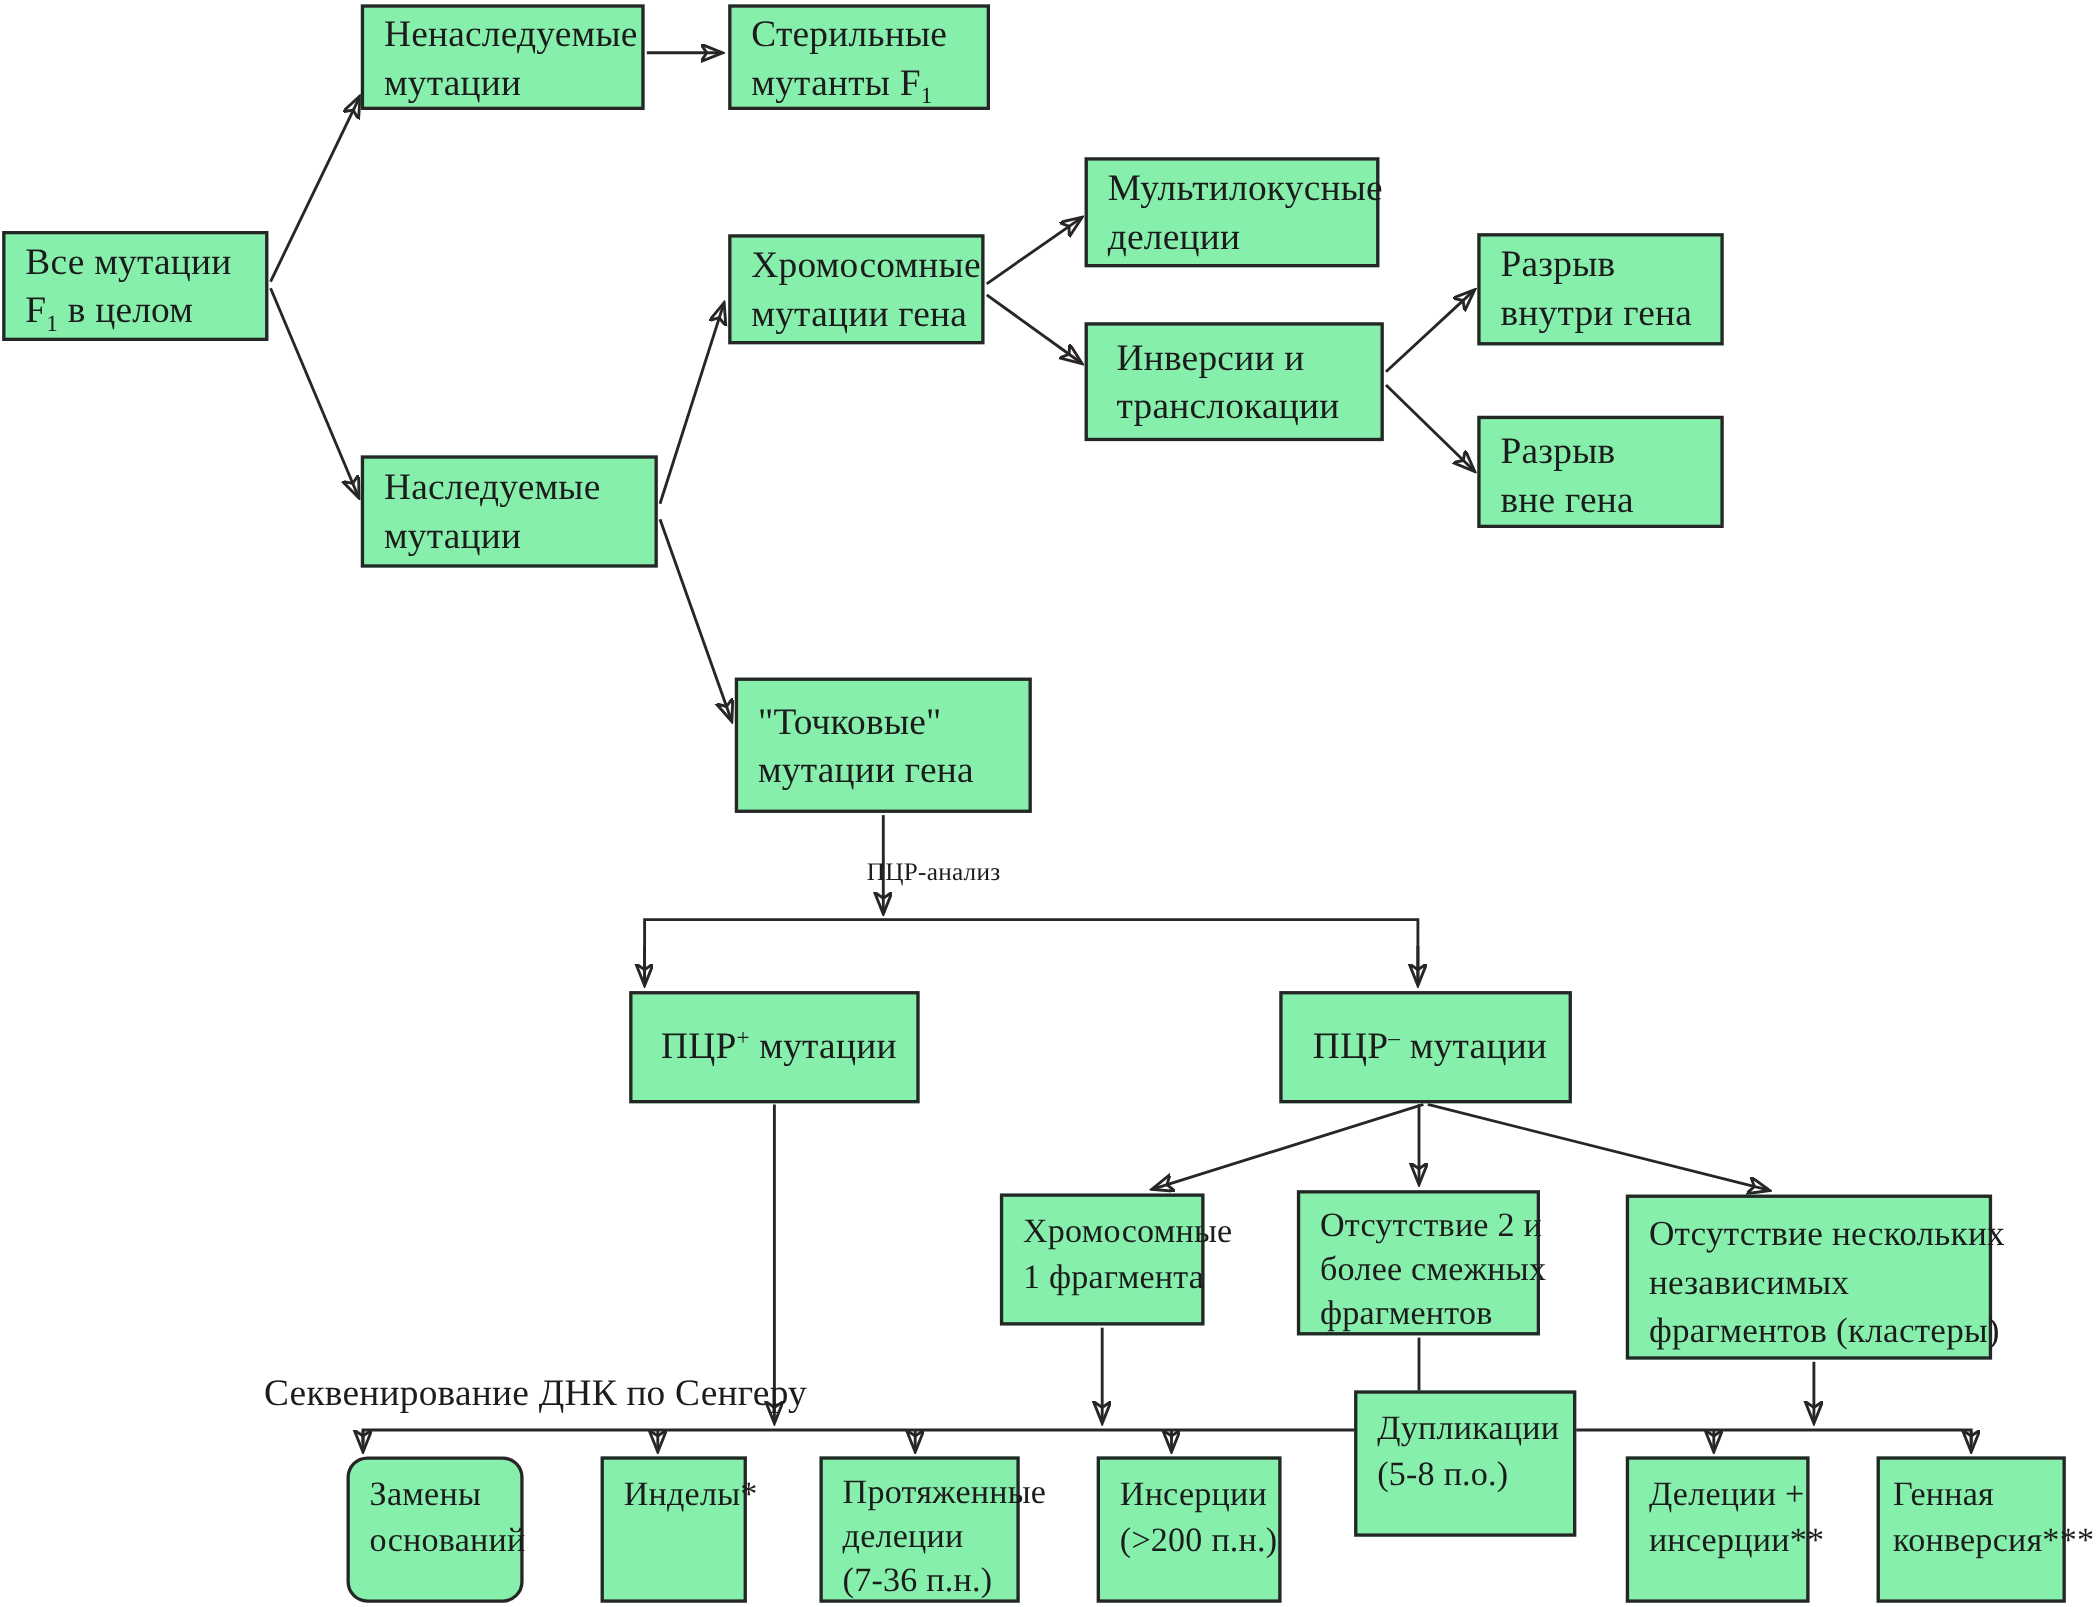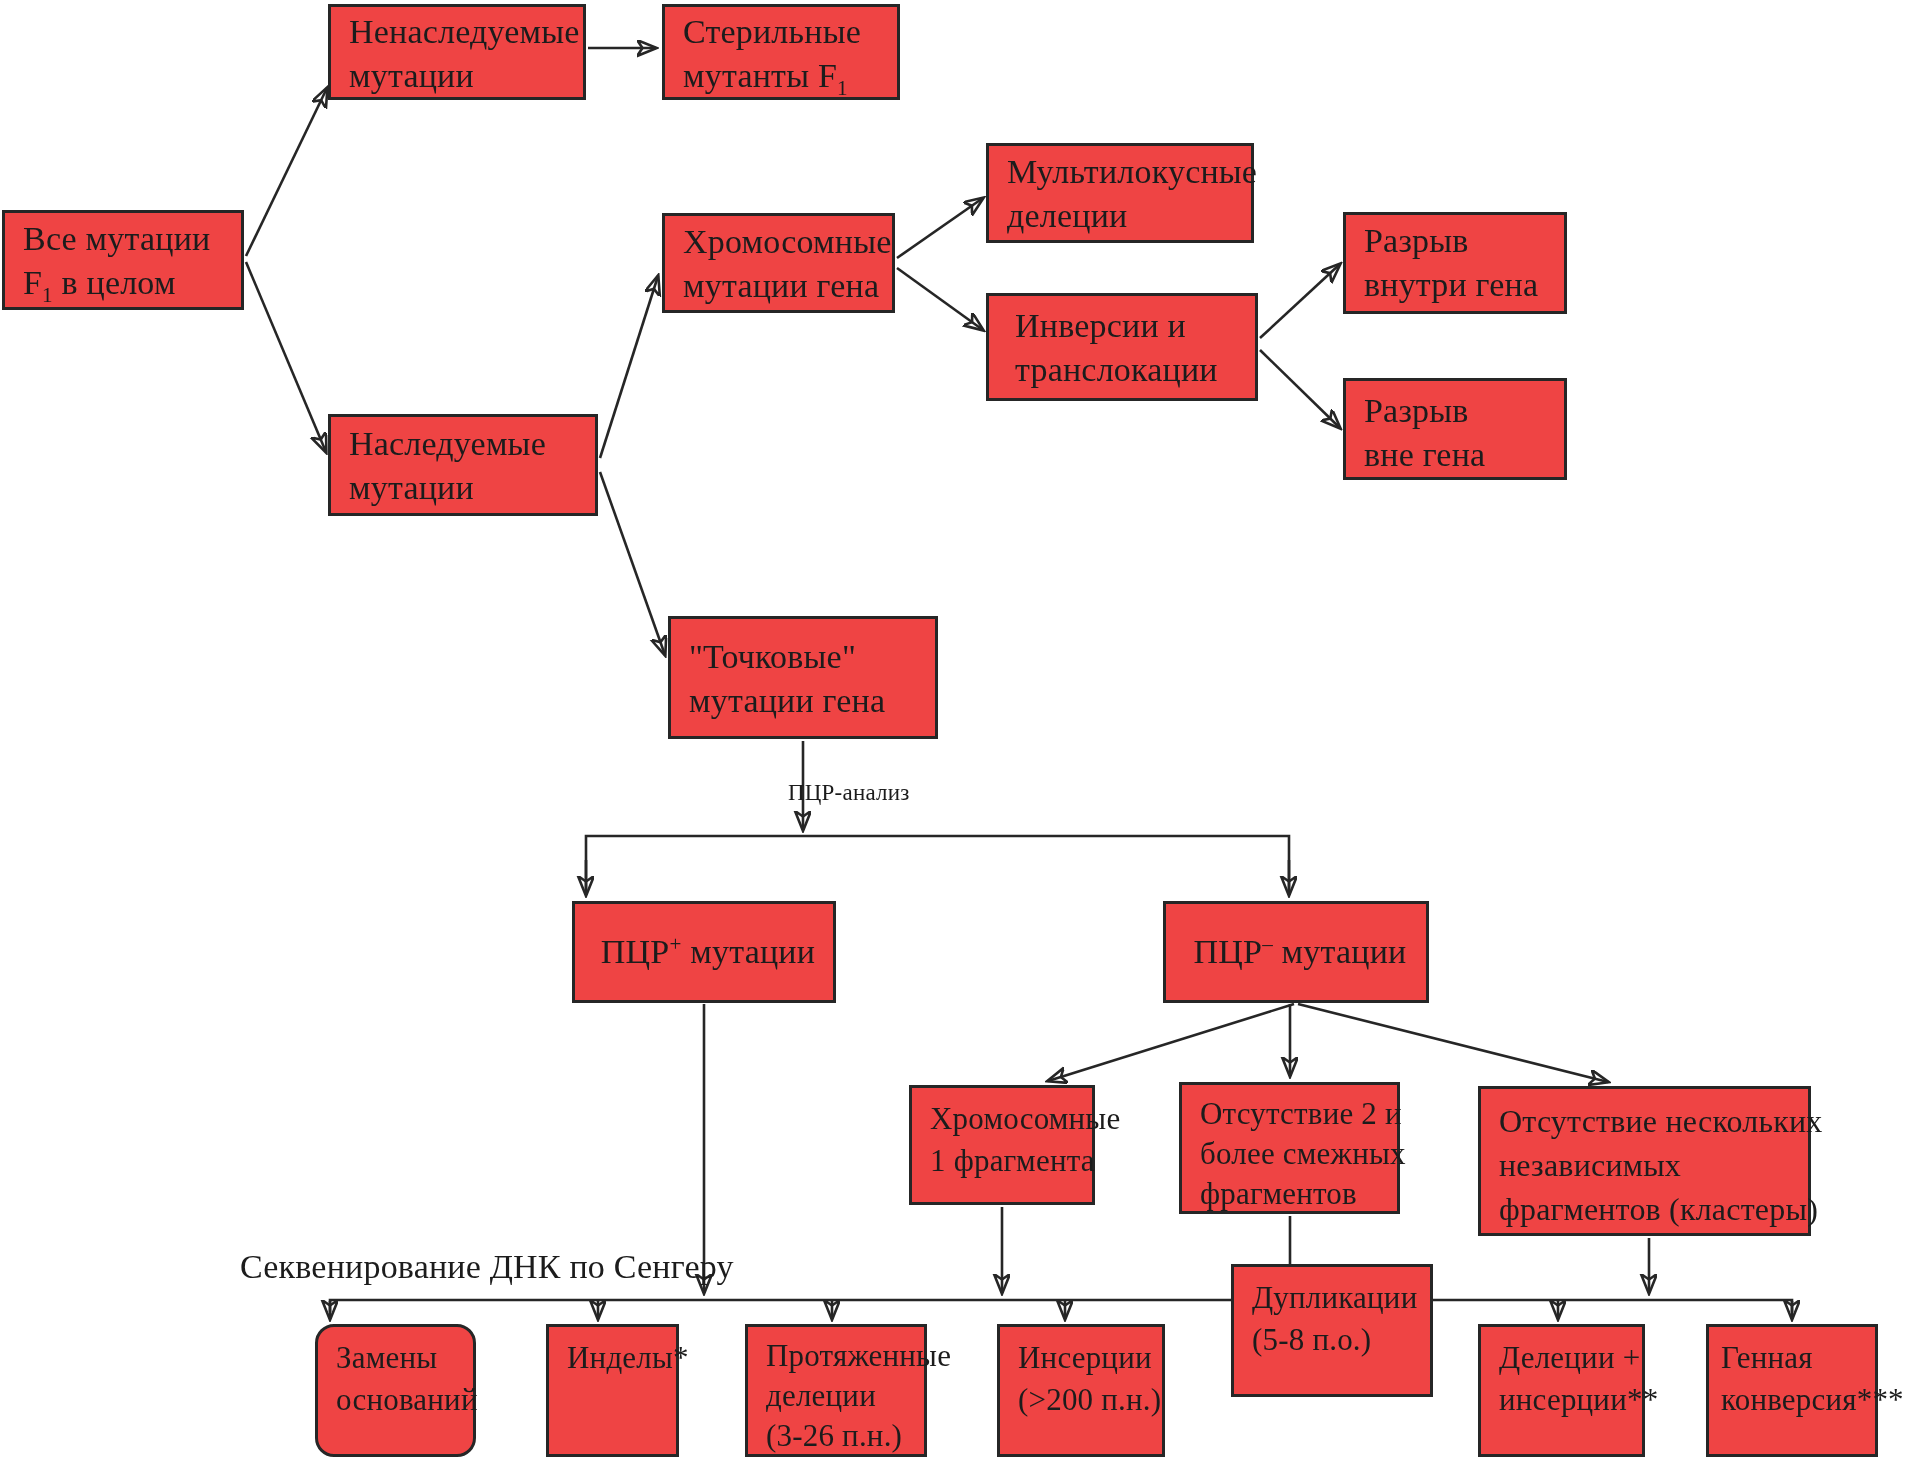--- a/index.html
+++ b/index.html
@@ -7,21 +7,21 @@
     position:relative;
     width:1906px;height:1461px;
     background:#ffffff;
     font-family:"Liberation Serif","DejaVu Serif",serif;
     color:#1c1c1c;
     overflow:hidden;
   }
   .box{
     position:absolute;
     border:3px solid #262626;
-    background:#ef4444;
+    background:#86efac;
     box-sizing:border-box;
     font-size:34px;
     line-height:44px;
     padding:8px 10px 0 18px;
     letter-spacing:0.2px;
     white-space:nowrap;
     z-index:3;
   }
   .box .ln{display:block;}
   .box.center1{display:flex;align-items:center;padding-top:0;justify-content:center;}
@@ -172,21 +172,21 @@
     <span class="ln">оснований</span>
   </div>
 
   <div class="box small" style="left:546px;top:1324px;width:133px;height:133px;">
     <span class="ln">Инделы*</span>
   </div>
 
   <div class="box small3" style="left:745px;top:1324px;width:182px;height:133px;">
     <span class="ln">Протяженные</span>
     <span class="ln">делеции</span>
-    <span class="ln">(3-26 п.н.)</span>
+    <span class="ln">(7-36 п.н.)</span>
   </div>
 
   <div class="box small" style="left:997px;top:1324px;width:168px;height:133px;">
     <span class="ln">Инсерции</span>
     <span class="ln">(&gt;200 п.н.)</span>
   </div>
 
   <div class="box small" style="left:1231px;top:1264px;width:202px;height:133px;">
     <span class="ln">Дупликации</span>
     <span class="ln">(5-8 п.о.)</span>

